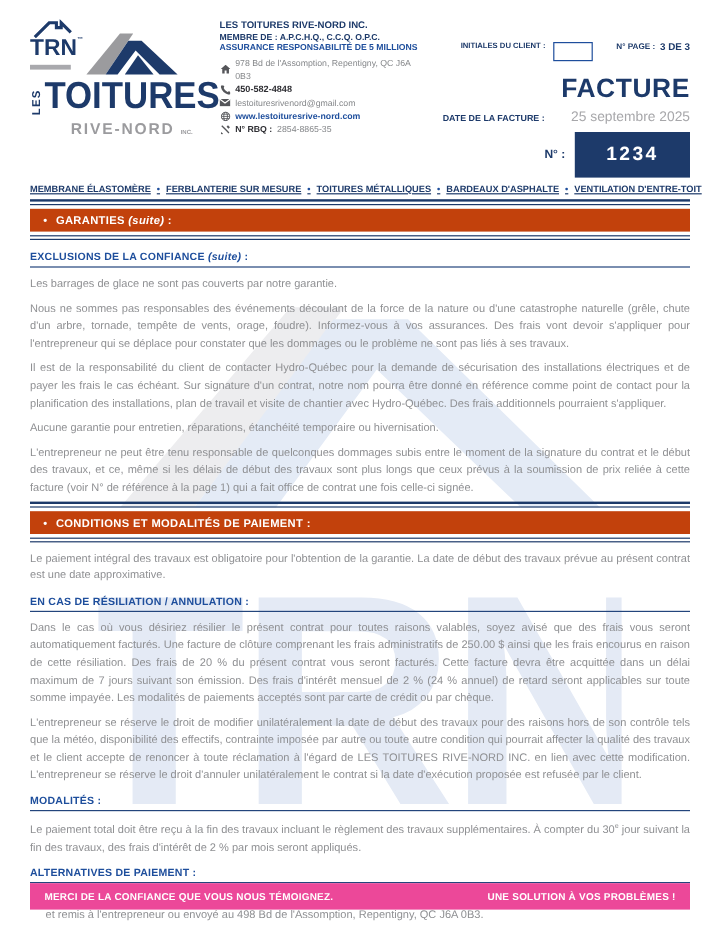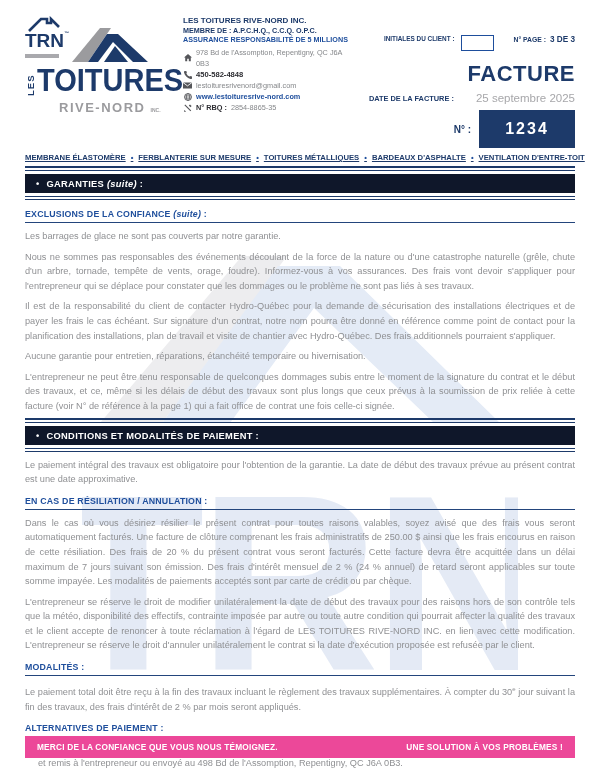--- a/index.html
+++ b/index.html
@@ -55,21 +55,21 @@
   .num-row { margin-top:6px; display:flex; align-items:center; gap:8px; }
   .num-label { font-size:10px; font-weight:900; color:#1d3a6a; }
   .num-box { width:96px; height:38px; background:#1d3a6a; color:#ffffff; font-size:16px; font-weight:900; display:flex; align-items:center; justify-content:center; letter-spacing:2px; }
 
   
   .services { margin-top:5px; text-align:center; font-size:7.7px; font-weight:900; color:#1d3a6a; white-space:nowrap;text-decoration:underline; }
   .services .sep { color:#1e4e9c; margin:0 5px; }
 
   
   .dline { height:5px; border-top:2.5px solid #1d3a6a; border-bottom:1px solid #1d3a6a; margin-top:4px; }
-  .banner { margin-top:3px; background:#0f172a; color:#ffffff; font-size:9.3px; font-weight:900; padding:5px 11px 4px 11px; letter-spacing:0.3px; }
+  .banner { margin-top:3px; background:#c2410c; color:#ffffff; font-size:9.3px; font-weight:900; padding:5px 11px 4px 11px; letter-spacing:0.3px; }
   .banner .b-bullet { margin-right:7px; }
   .banner .b-italic { font-style:italic; }
   .dline2 { height:4px; border-top:1.5px solid #1d3a6a; border-bottom:1px solid #1d3a6a; margin-top:3px; }
 
   .subhead { margin:9px 0 1px 0; padding-bottom:3px; border-bottom:1.5px solid #23457c; font-size:8.8px; font-weight:900; color:#1e4e9c; letter-spacing:0.2px; }
   .subhead .b-italic { font-style:italic; }
 
   .para { font-size:9.2px; line-height:14.6px; color:#8f9093; text-align:justify; margin-top:6px; }
   .para.last { margin-bottom:4px; }
   sup { font-size:6px; }

